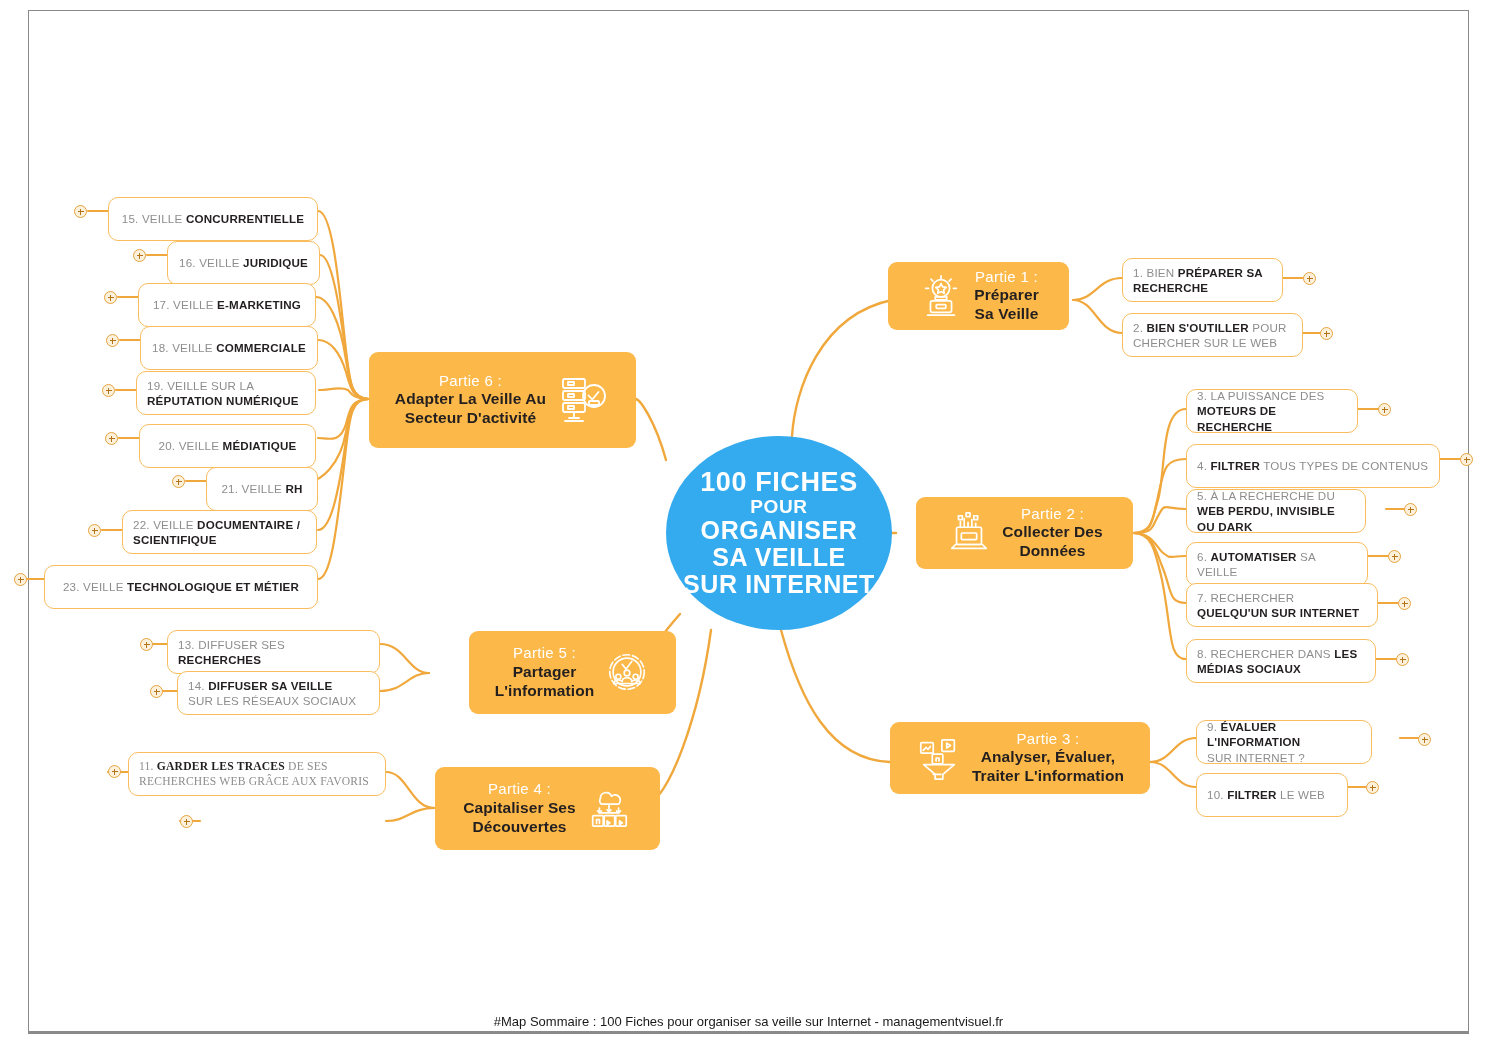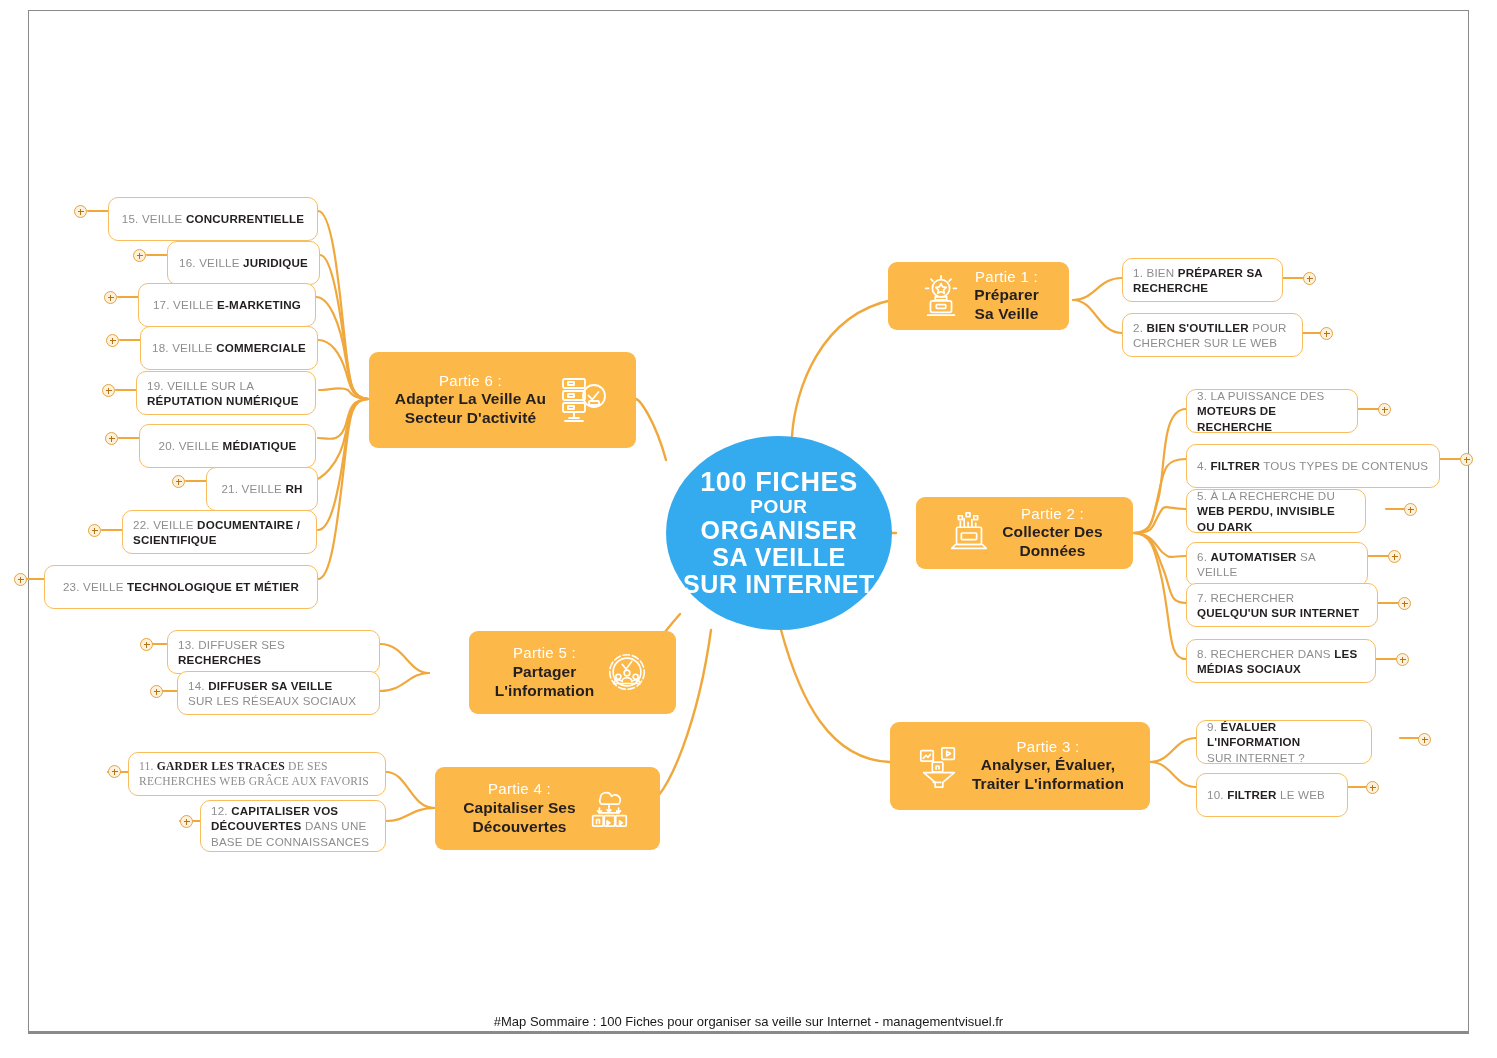--- a/index.html
+++ b/index.html
@@ -220,21 +220,21 @@
   </div>
   <div class="plus" style="left:1398px;top:597px;"></div>
 
   <div class="leaf" style="left:1186px;top:639px;width:190px;height:40px;">
     <span class="txt">
       <span>8.</span> <span>RECHERCHER DANS</span> <b>LES MÉDIAS SOCIAUX</b>
     </span>
   </div>
   <div class="plus" style="left:1396px;top:653px;"></div>
 
-  <div class="part-box" style="left:890px;top:722px;width:260px;height:88px;">
+  <div class="part-box" style="left:890px;top:722px;width:260px;height:72px;">
     <div class="part-inner">
       <span class="part-icon">
         <svg viewBox="0 0 48 48" fill="none" stroke="#ffffff" stroke-width="1.8" stroke-linecap="round" stroke-linejoin="round">
           <rect x="5" y="8" width="13" height="11" rx="1"></rect>
           <path d="M7.5 16l3-3 2 2 2.5-3"></path>
           <rect x="27" y="5" width="13" height="12" rx="1"></rect>
           <path d="M32 8.5l4 2.5-4 2.5z"></path>
           <rect x="17" y="20" width="11" height="10" rx="1"></rect>
           <path d="M21 27v-3h3v3"></path>
           <path d="M8 31h32l-12 10v5h-8v-5z"></path>
@@ -286,25 +286,20 @@
     </div>
   </div>
 
   <div class="leaf" style="left:128px;top:752px;width:258px;height:40px;font-family:Liberation Serif, serif;">
     <span class="txt">
       <span>11.</span> <b>GARDER LES TRACES</b> <span>DE SES RECHERCHES WEB GRÂCE AUX FAVORIS</span>
     </span>
   </div>
   <div class="plus" style="left:108px;top:765px;"></div>
 
-  <div class="leaf" style="left:200px;top:800px;width:186px;height:52px;">
-    <span class="txt">
-      <span>12.</span> <b>CAPITALISER VOS DÉCOUVERTES</b> <span>DANS UNE BASE DE CONNAISSANCES</span>
-    </span>
-  </div>
   <div class="plus" style="left:180px;top:815px;"></div>
 
   <div class="part-box" style="left:429px;top:631px;width:207px;height:83px;margin-left:40px;">
     <div class="part-inner">
       <span class="part-text">
         <span class="part-kicker">Partie 5 :</span>
         <span class="part-title">Partager
 L'information</span>
       </span>
       <span class="part-icon">

